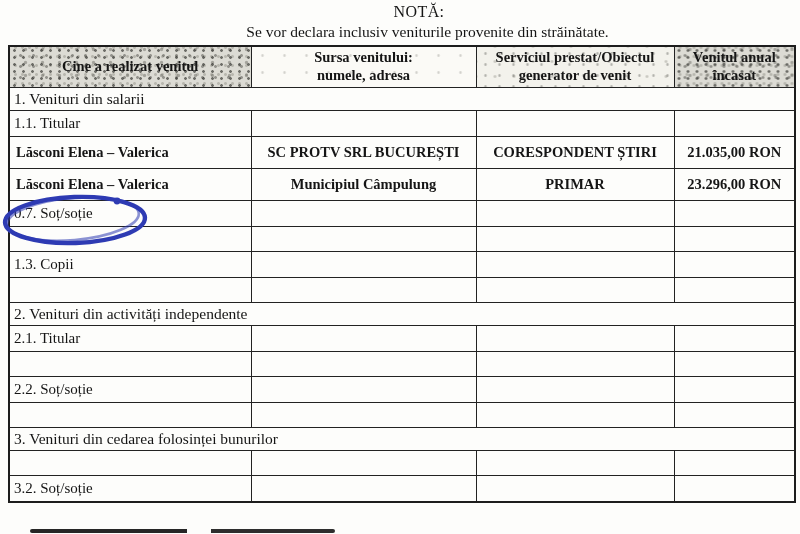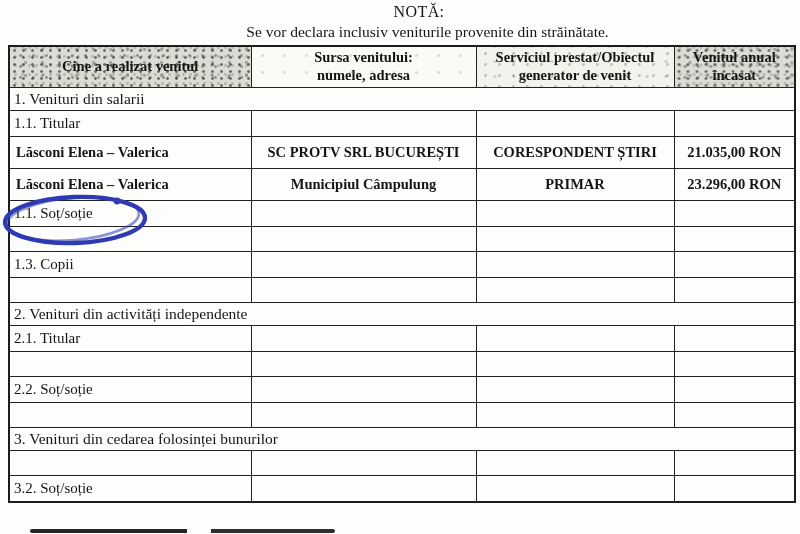--- a/index.html
+++ b/index.html
@@ -147,21 +147,21 @@
           <td class="td td-3">CORESPONDENT ȘTIRI</td>
           <td class="td td-4">21.035,00 RON</td>
         </tr>
         <tr class="tr-data">
           <td class="td td-1">Lăsconi Elena – Valerica</td>
           <td class="td td-2">Municipiul Câmpulung</td>
           <td class="td td-3">PRIMAR</td>
           <td class="td td-4">23.296,00 RON</td>
         </tr>
         <tr class="tr-label">
-          <td class="td td-1">1.1. Soț/soție</td>
+          <td class="td td-1">0.7. Soț/soție</td>
           <td class="td td-2"></td>
           <td class="td td-3"></td>
           <td class="td td-4"></td>
         </tr>
         <tr class="tr-empty">
           <td class="td td-1"></td>
           <td class="td td-2"></td>
           <td class="td td-3"></td>
           <td class="td td-4"></td>
         </tr>

